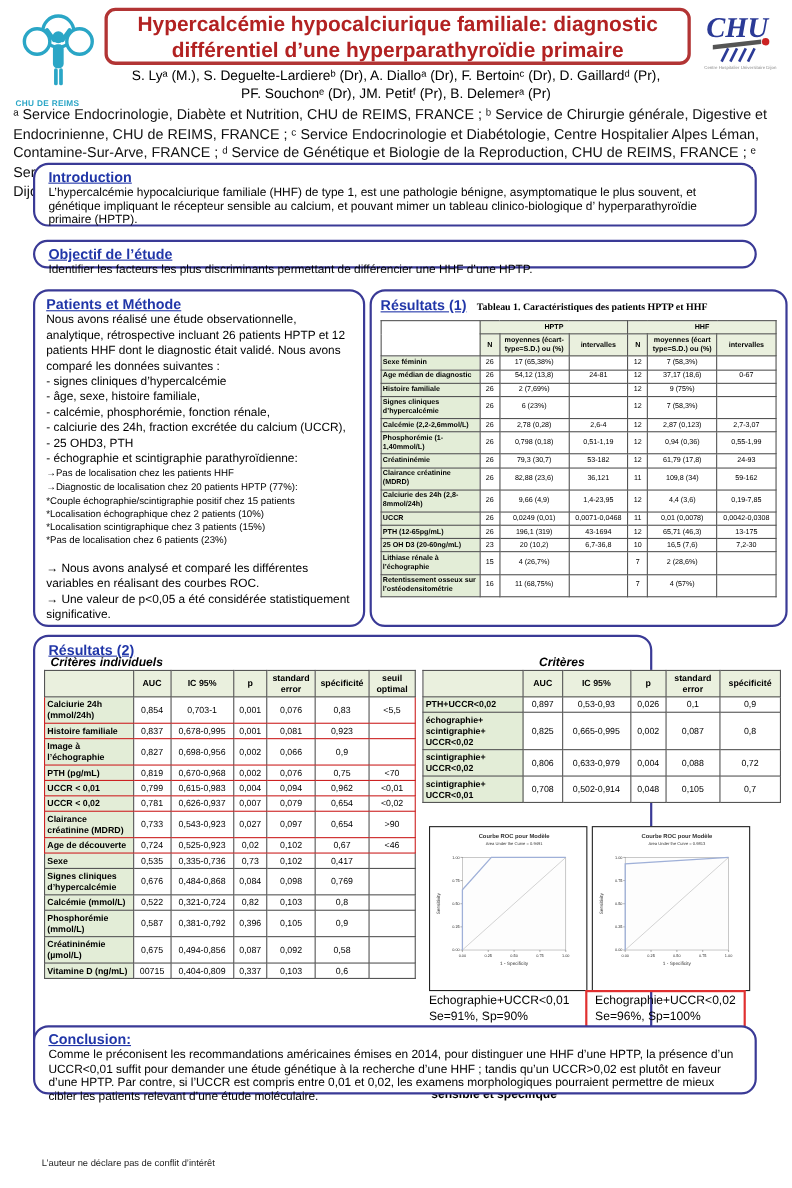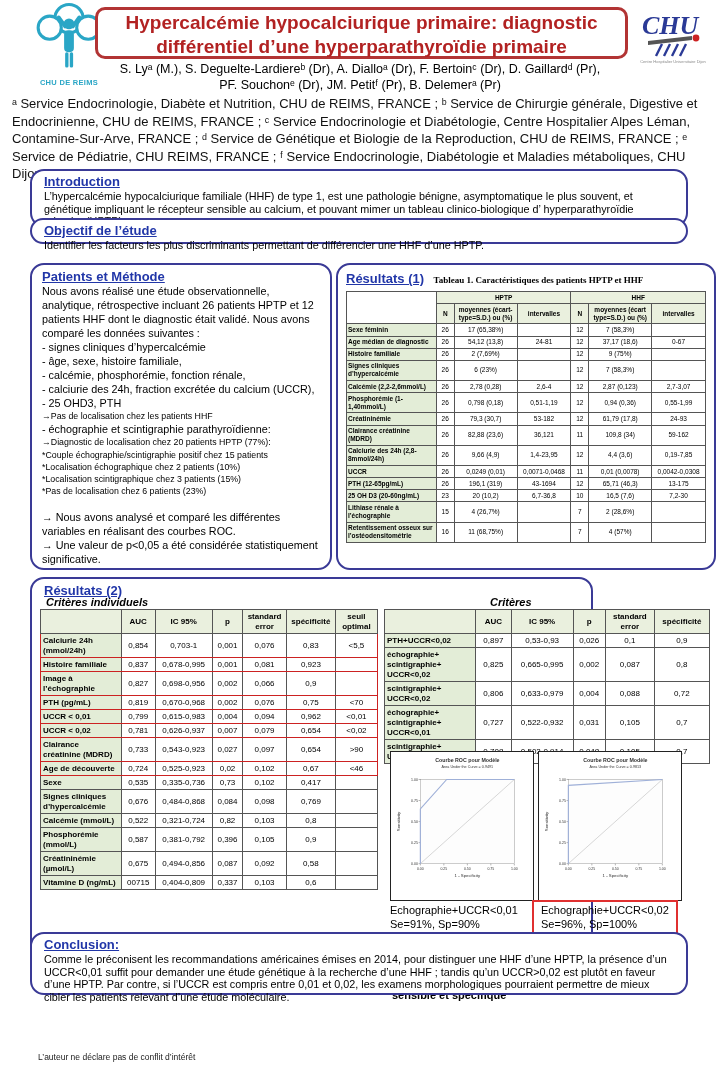--- a/index.html
+++ b/index.html
@@ -1,30 +1,30 @@
 <!DOCTYPE html>
 <html><head>
 <meta charset="utf-8">
 <style>
   html,body{margin:0;padding:0;}
   body{width:720px;height:1080px;position:relative;background:#fff;
        font-family:"Liberation Sans",sans-serif;color:#000;overflow:hidden;}
   .box{position:absolute;border:2px solid #3a3a96;border-radius:14px;background:#fff;box-sizing:border-box;}
   .sec-heading{color:#2136a8;font-weight:bold;text-decoration:underline;font-size:13px;}
   
-  .logo-left{position:absolute;left:14px;top:2px;width:110px;text-align:center;}
+  .logo-left{position:absolute;left:14px;top:12px;width:110px;text-align:left;}
   .logo-left-text{color:#2aa6c6;font-weight:bold;font-size:7.5px;letter-spacing:.3px;}
   .title-box{position:absolute;left:95px;top:7px;width:533px;height:52px;border:3px solid #b23434;
              border-radius:10px;color:#b22222;font-weight:bold;font-size:19px;line-height:24px;
              text-align:center;box-sizing:border-box;padding-top:1px;background:#fff;}
   .logo-right{position:absolute;left:634px;top:10px;width:78px;}
   .authors{position:absolute;left:0;top:61px;width:720px;text-align:center;font-size:12.5px;line-height:1.3;}
   .affiliations{position:absolute;left:12px;top:95px;width:696px;text-align:left;font-size:13px;line-height:1.35;color:#111;}
   
-  .intro{left:30px;top:169px;width:658px;height:58px;padding:3px 12px;}
+  .intro{left:30px;top:148px;width:658px;height:58px;padding:3px 12px;}
   .objectif{left:30px;top:218px;width:658px;height:26px;padding:3px 12px;}
   .methode{left:30px;top:263px;width:302px;height:307px;padding:4px 10px;}
   .res1{left:336px;top:263px;width:380px;height:307px;padding:4px 8px;}
   .res2{left:30px;top:577px;width:563px;height:406px;padding:4px 12px;}
   .conclusion{left:30px;top:932px;width:658px;height:63px;padding:3px 12px;}
   .body-text{font-size:10.8px;line-height:1.18;margin-top:1px;}
   .ln.m{font-size:10.8px;line-height:1.3;}
   .ln.s{font-size:8.8px;line-height:1.38;}
   .ln.gap{margin-top:13px;}
   
@@ -70,21 +70,21 @@
       <path d="M22 12 l5 7 M38 12 l-5 7" stroke="#2aa6c6" stroke-width="3" fill="none" stroke-linecap="round"></path>
       <rect x="26.2" y="22" width="7.6" height="17" rx="3.2"></rect>
       <rect x="27" y="39" width="2.6" height="12" rx="1.2"></rect>
       <rect x="30.6" y="39" width="2.6" height="12" rx="1.2"></rect>
     </g>
   </svg>
   <div class="logo-left-text">CHU DE REIMS</div>
 </div>
 
 <div class="title-box">
-  <div>Hypercalcémie hypocalciurique primaire: diagnostic</div>
+  <div>Hypercalcémie hypocalciurique familiale: diagnostic</div>
   <div>différentiel d’une hyperparathyroïdie primaire</div>
 </div>
 
 <div class="logo-right">
   <svg width="78" height="56" viewBox="0 0 78 56">
     <text x="8" y="24" font-size="26" font-style="italic" font-weight="bold" fill="#2b3a96" font-family="Liberation Serif, serif">CHU</text>
     <circle cx="62" cy="28" r="3.4" fill="#cc2222"></circle>
     <path d="M14 31 L58 26 L58 30 L14 35 Z" fill="#555"></path>
     <g stroke="#2b3a96" stroke-width="2.4">
       <path d="M22 46 L28 34"></path>
@@ -114,22 +114,22 @@
 
 <div class="box methode">
   <div class="sec-heading">Patients et Méthode</div>
   <div>
       <div class="ln m">Nous avons réalisé une étude observationnelle, analytique, rétrospective incluant 26 patients HPTP et 12 patients HHF dont le diagnostic était validé. Nous avons comparé les données suivantes :</div>
       <div class="ln m">- signes cliniques d’hypercalcémie</div>
       <div class="ln m">- âge, sexe, histoire familiale,</div>
       <div class="ln m">- calcémie, phosphorémie, fonction rénale,</div>
       <div class="ln m">- calciurie des 24h, fraction excrétée du calcium (UCCR),</div>
       <div class="ln m">- 25 OHD3, PTH</div>
+      <div class="ln m">- échographie et scintigraphie parathyroïdienne:</div>
       <div class="ln s">→Pas de localisation chez les patients HHF</div>
-      <div class="ln m">- échographie et scintigraphie parathyroïdienne:</div>
       <div class="ln s">→Diagnostic de localisation chez 20 patients HPTP (77%):</div>
       <div class="ln s">*Couple échographie/scintigraphie positif chez 15 patients</div>
       <div class="ln s">*Localisation échographique chez 2 patients (10%)</div>
       <div class="ln s">*Localisation scintigraphique chez 3 patients (15%)</div>
       <div class="ln s">*Pas de localisation chez 6 patients (23%)</div>
       <div class="ln m gap">→ Nous avons analysé et comparé les différentes variables en réalisant des courbes ROC.</div>
       <div class="ln m">→ Une valeur de p&lt;0,05 a été considérée statistiquement significative.</div>
     </div>
 </div>
 
@@ -489,28 +489,20 @@
             <td>0,087</td>
             <td>0,8</td>
           </tr>
           <tr>
             <td class="lbl">scintigraphie+ UCCR&lt;0,02</td>
             <td>0,806</td>
             <td>0,633-0,979</td>
             <td>0,004</td>
             <td>0,088</td>
             <td>0,72</td>
-          </tr>
-          <tr>
-            <td class="lbl">échographie+ scintigraphie+ UCCR&lt;0,01</td>
-            <td>0,727</td>
-            <td>0,522-0,932</td>
-            <td>0,031</td>
-            <td>0,105</td>
-            <td>0,7</td>
           </tr>
           <tr>
             <td class="lbl">scintigraphie+ UCCR&lt;0,01</td>
             <td>0,708</td>
             <td>0,502-0,914</td>
             <td>0,048</td>
             <td>0,105</td>
             <td>0,7</td>
           </tr>
         </tbody>

